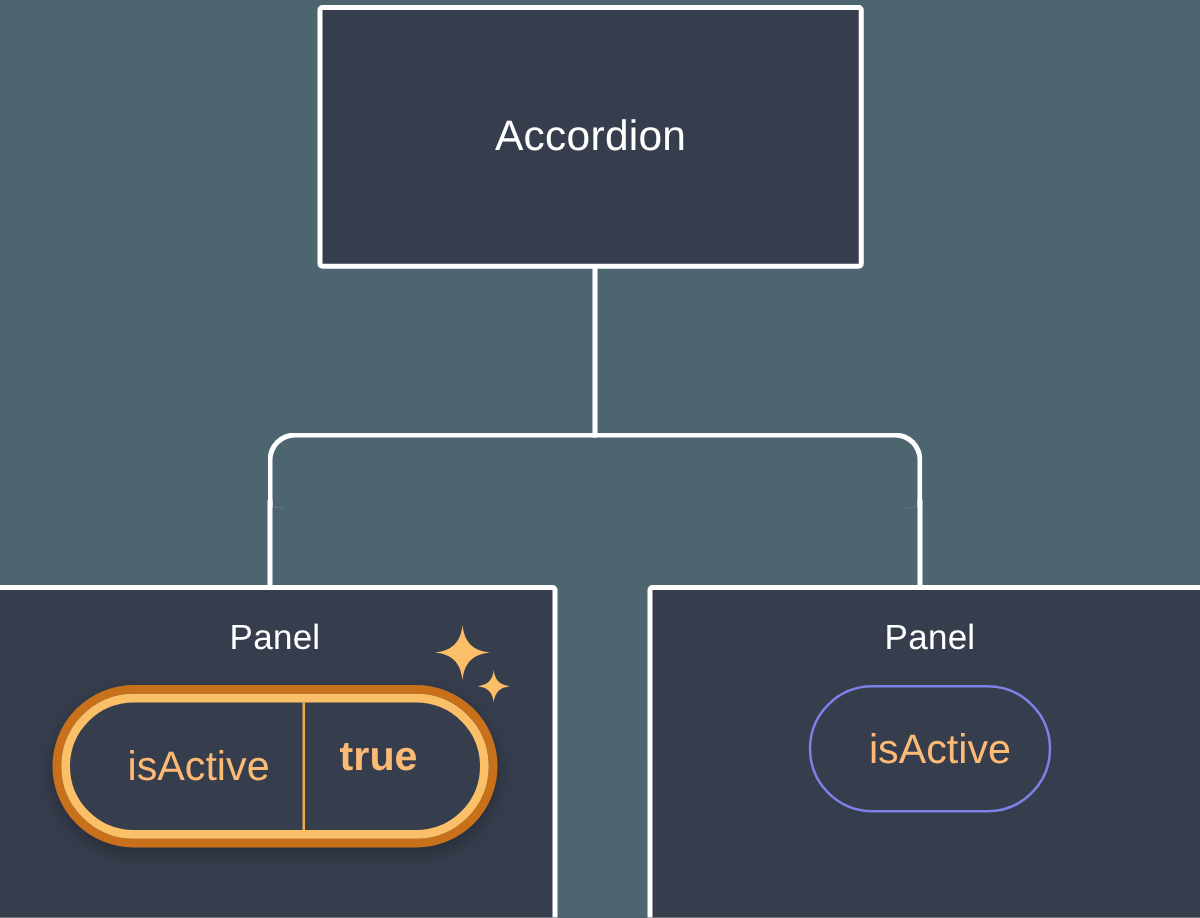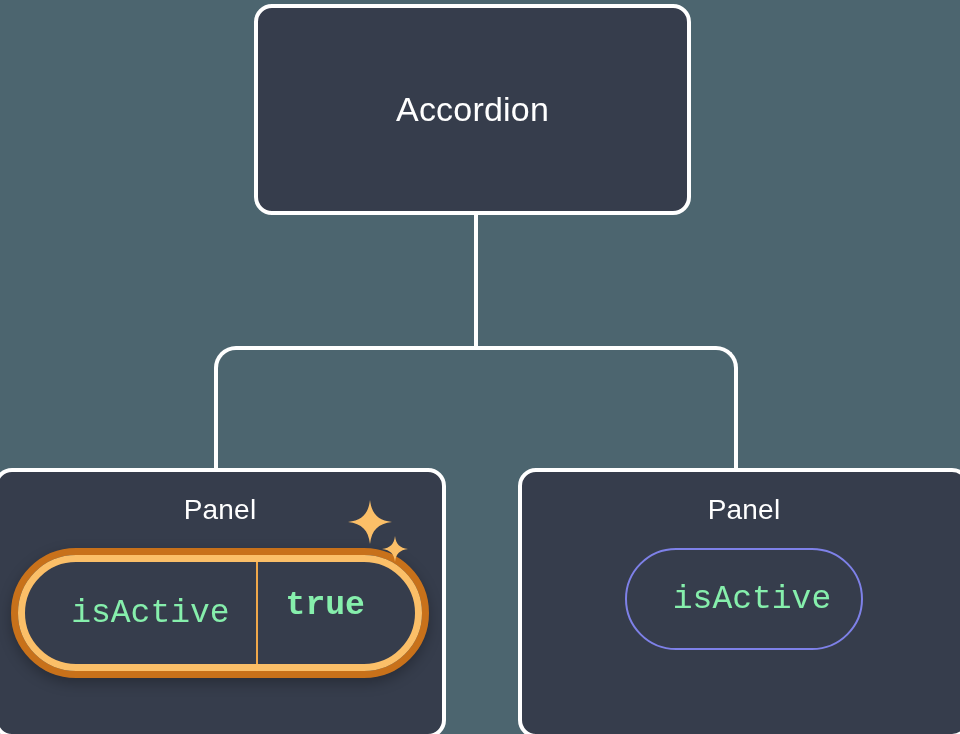--- a/index.html
+++ b/index.html
@@ -65,21 +65,21 @@
     top: 400px;
     width: 4px;
     height: 72px;
   }
 
   
   .node {
     position: absolute;
     background: #363d4c;
     border: 4px solid #ffffff;
-    border-radius: 18px;
+    border-radius: 4px;
     box-sizing: border-box;
     z-index: 2;
   }
   .node-root {
     left: 254px;
     top: 4px;
     width: 437px;
     height: 211px;
     display: flex;
     align-items: center;
@@ -130,25 +130,24 @@
     border-radius: 999px;
     height: 102px;
     box-sizing: border-box;
     background: transparent;
   }
   .pill-key,
   .pill-val {
     display: flex;
     align-items: center;
     justify-content: center;
-    color: #86efac;
+    color: #fdba74;
     font-size: 33px;
     font-weight: 400;
     white-space: nowrap;
-    font-family: Liberation Mono, monospace;
   }
   .pill-key { padding: 0 30px 0 46px; }
   .pill-val { padding: 0 46px 0 30px; border-left: 2px solid #7e81e8; }
 
   
   .pill-highlight {
     border: 7px solid #c8711a;
     border-radius: 999px;
     height: 130px;
     padding: 0;

